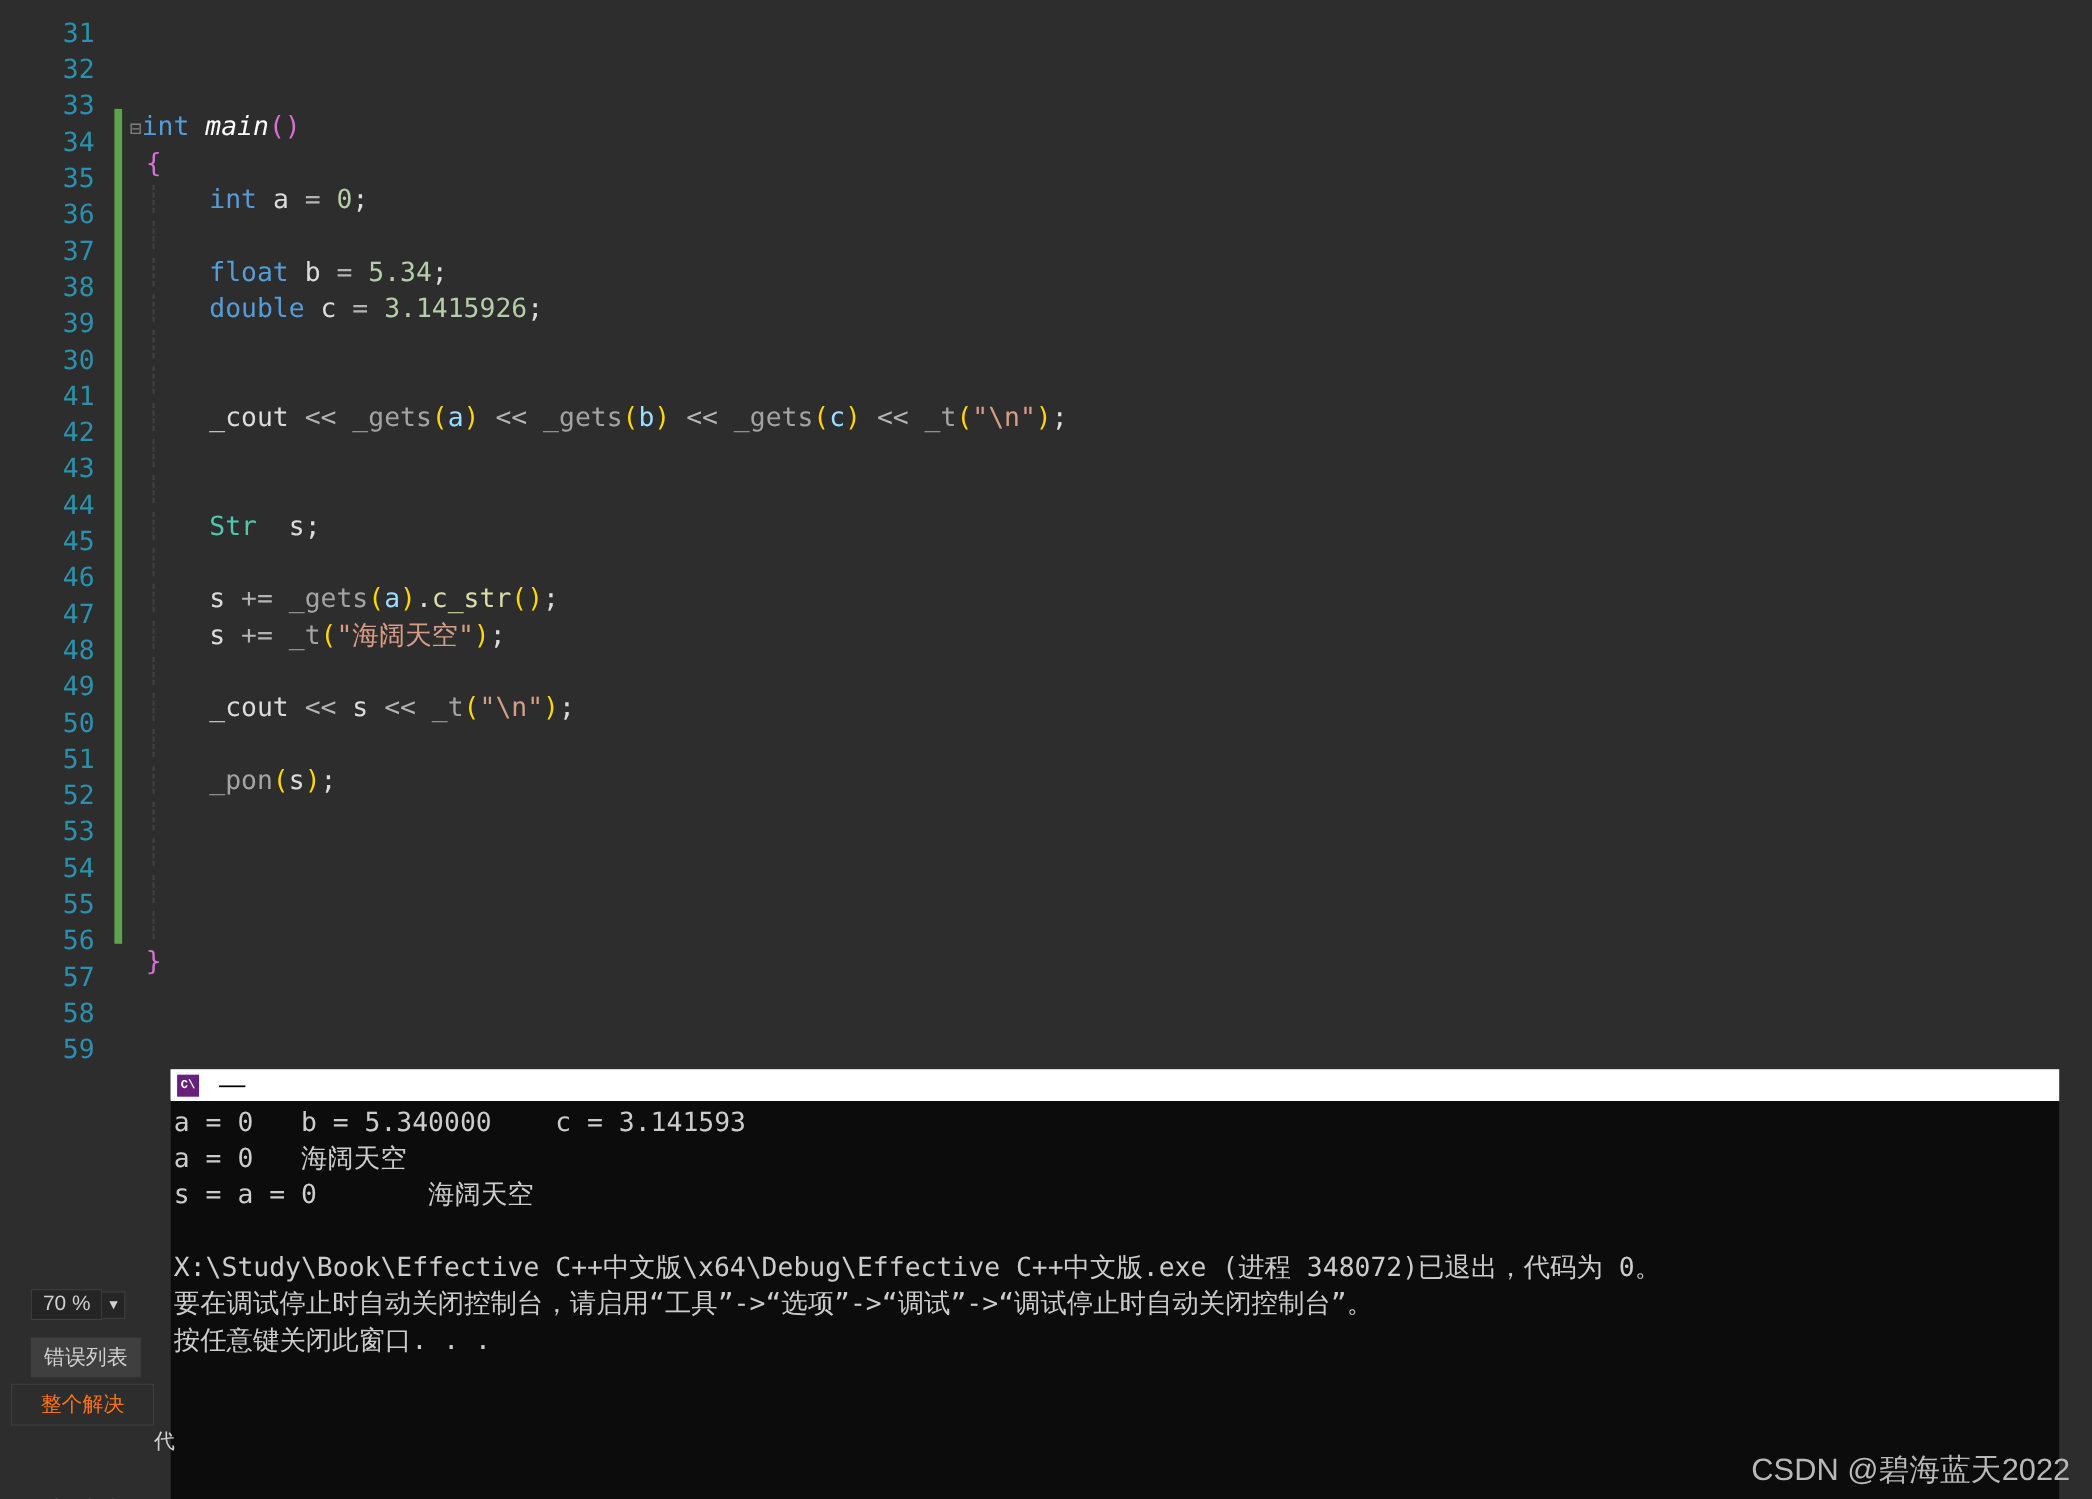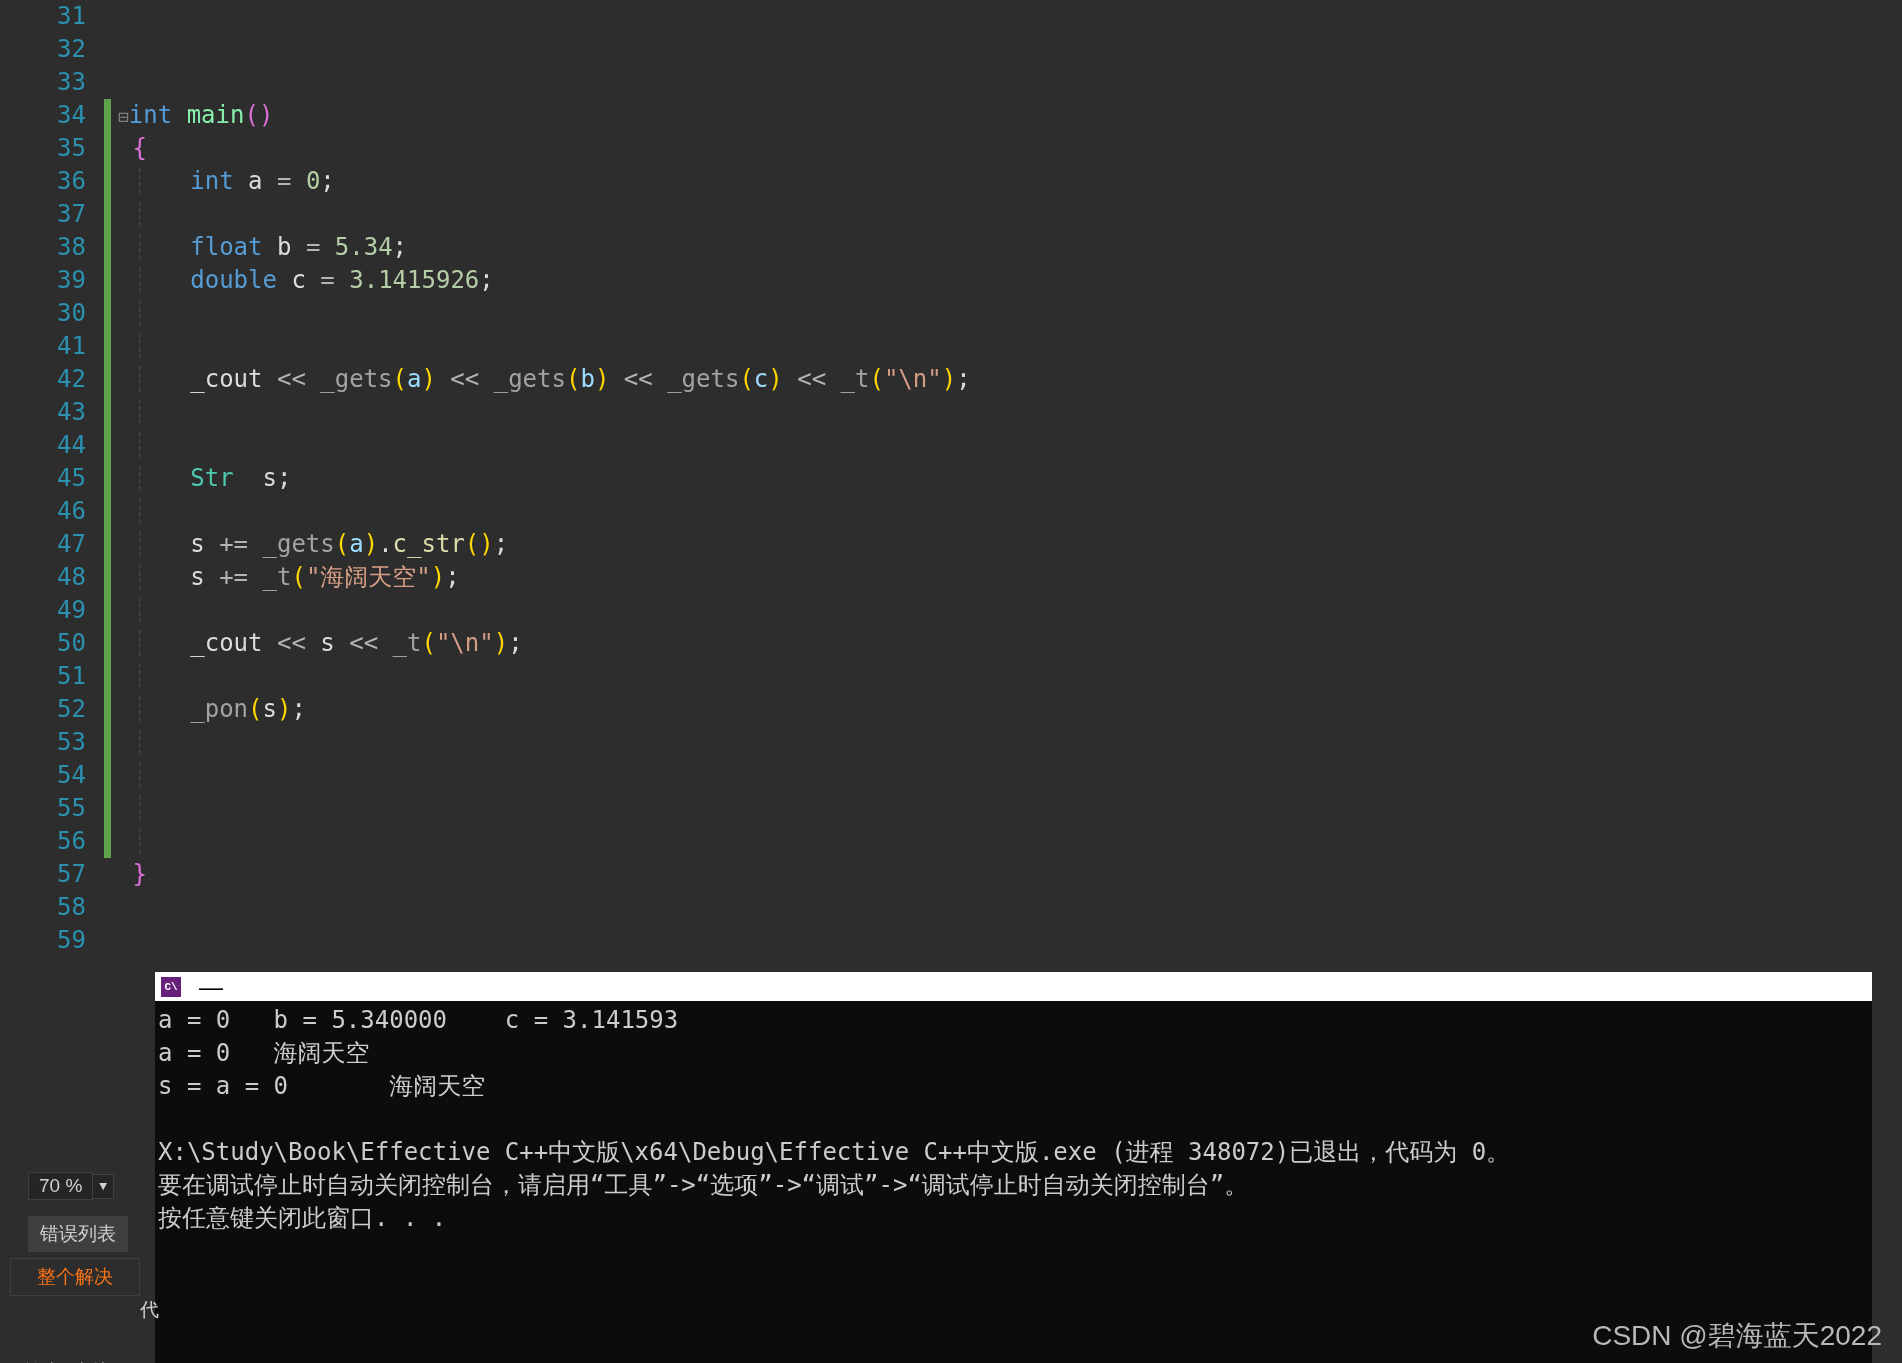--- a/index.html
+++ b/index.html
@@ -1,25 +1,25 @@
 <!DOCTYPE html>
 <html><head>
 <meta charset="utf-8">
 <style>
 * { margin:0; padding:0; box-sizing:border-box; }
 html,body { width:1902px; height:1363px; background:#2d2d2d; font-family:Consolas,'Courier New',monospace; overflow:hidden; }
 .editor-wrap { display:flex; flex-direction:column; width:100%; height:100%; }
 .code-area { flex:0 0 auto; display:flex; background:#2d2d2d; padding-top:0; padding-bottom:10px; }
-.gutter { width:104px; text-align:right; color:#2b91af; padding-right:18px; padding-top:0; font-size:24px; line-height:33px; user-select:none; font-family:Consolas,monospace; }
+.gutter { width:104px; text-align:right; color:#2b91af; padding-right:18px; padding-top:14px; font-size:24px; line-height:33px; user-select:none; font-family:Consolas,monospace; }
 .code-body { flex:1; position:relative; font-size:24px; line-height:33px; }
 .change-bar { position:absolute; left:0; top:99px; width:7px; height:759px; background:#5fa24c; }
 .code-lines { padding-left:14px; }
 .line { white-space:pre; height:33px; font-family:Consolas,'Microsoft YaHei',monospace; color:#dcdcdc; }
 .k-type { color:#569cd6; }
-.k-fn { color:#86efac; }
+.k-fn { color:#ffffff;font-style:italic; }
 .k-paren { color:#da70d6; }
 .k-punct { color:#dcdcdc; }
 .k-num { color:#b5cea8; }
 .k-var { color:#9cdcfe; }
 .k-str { color:#d69d85; }
 .k-op { color:#b4b4b4; }
 .k-call { color:#a3a3a3; }
 .k-class { color:#4ec9b0; }
 .k-method { color:#dcdcaa;text-align:right; }
 .k-bracket2 { color:#ffd700; }

